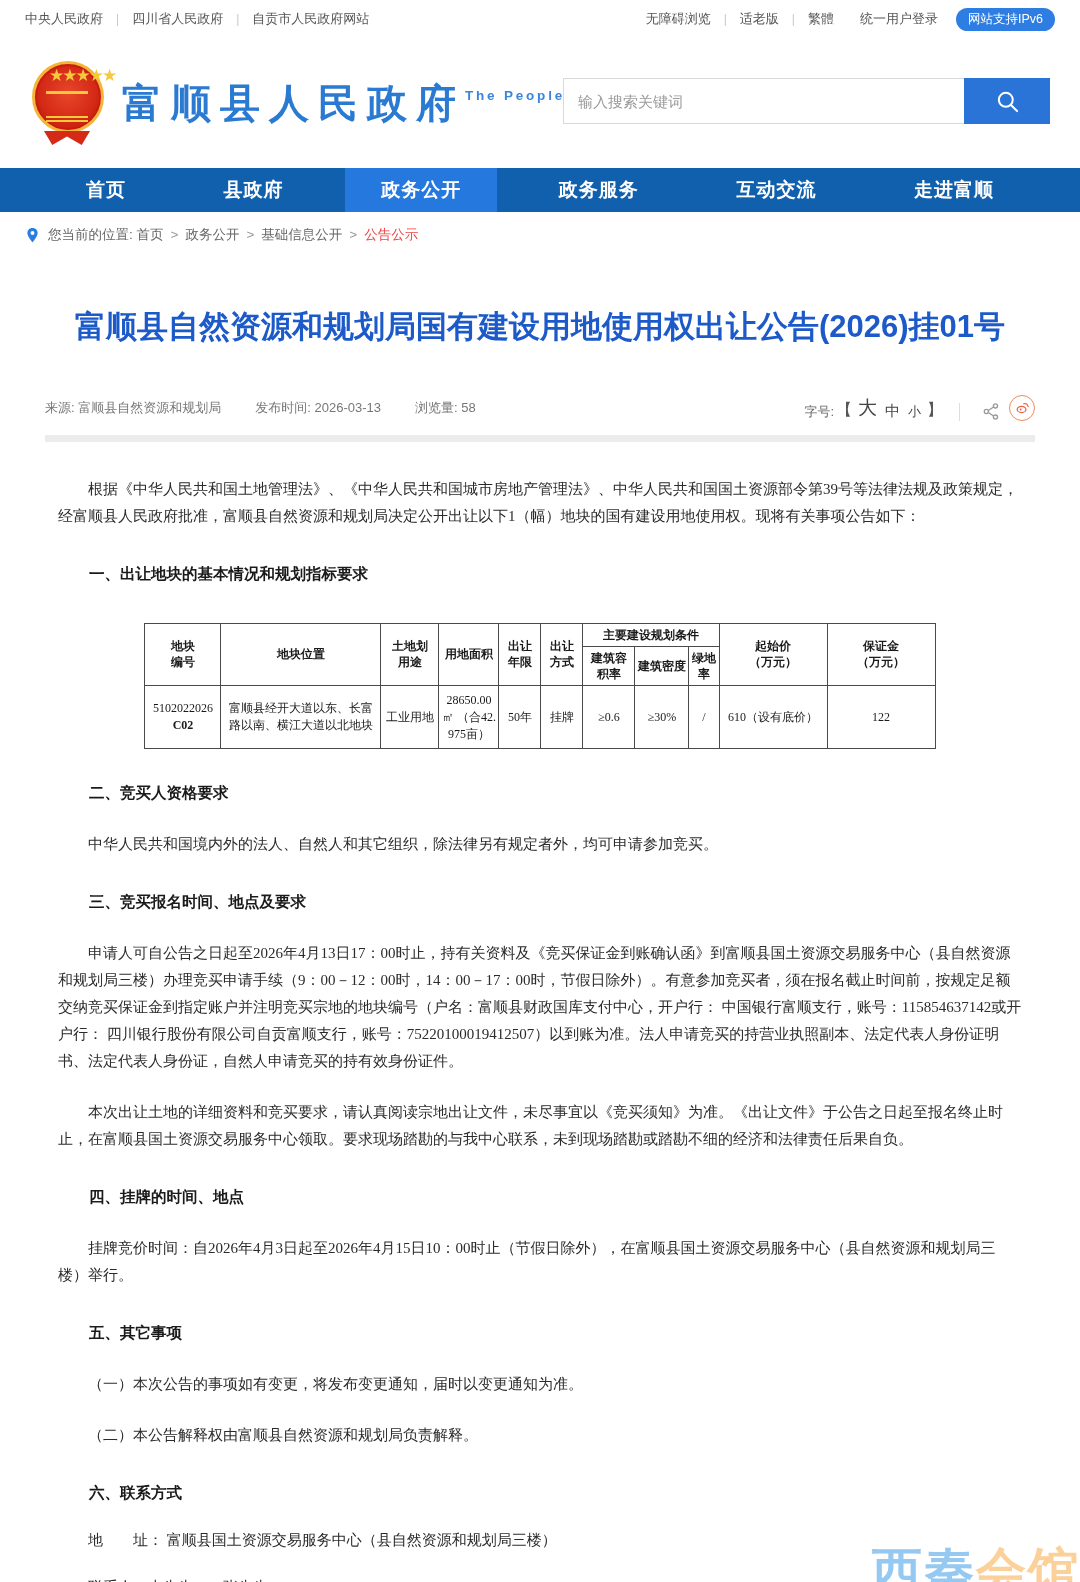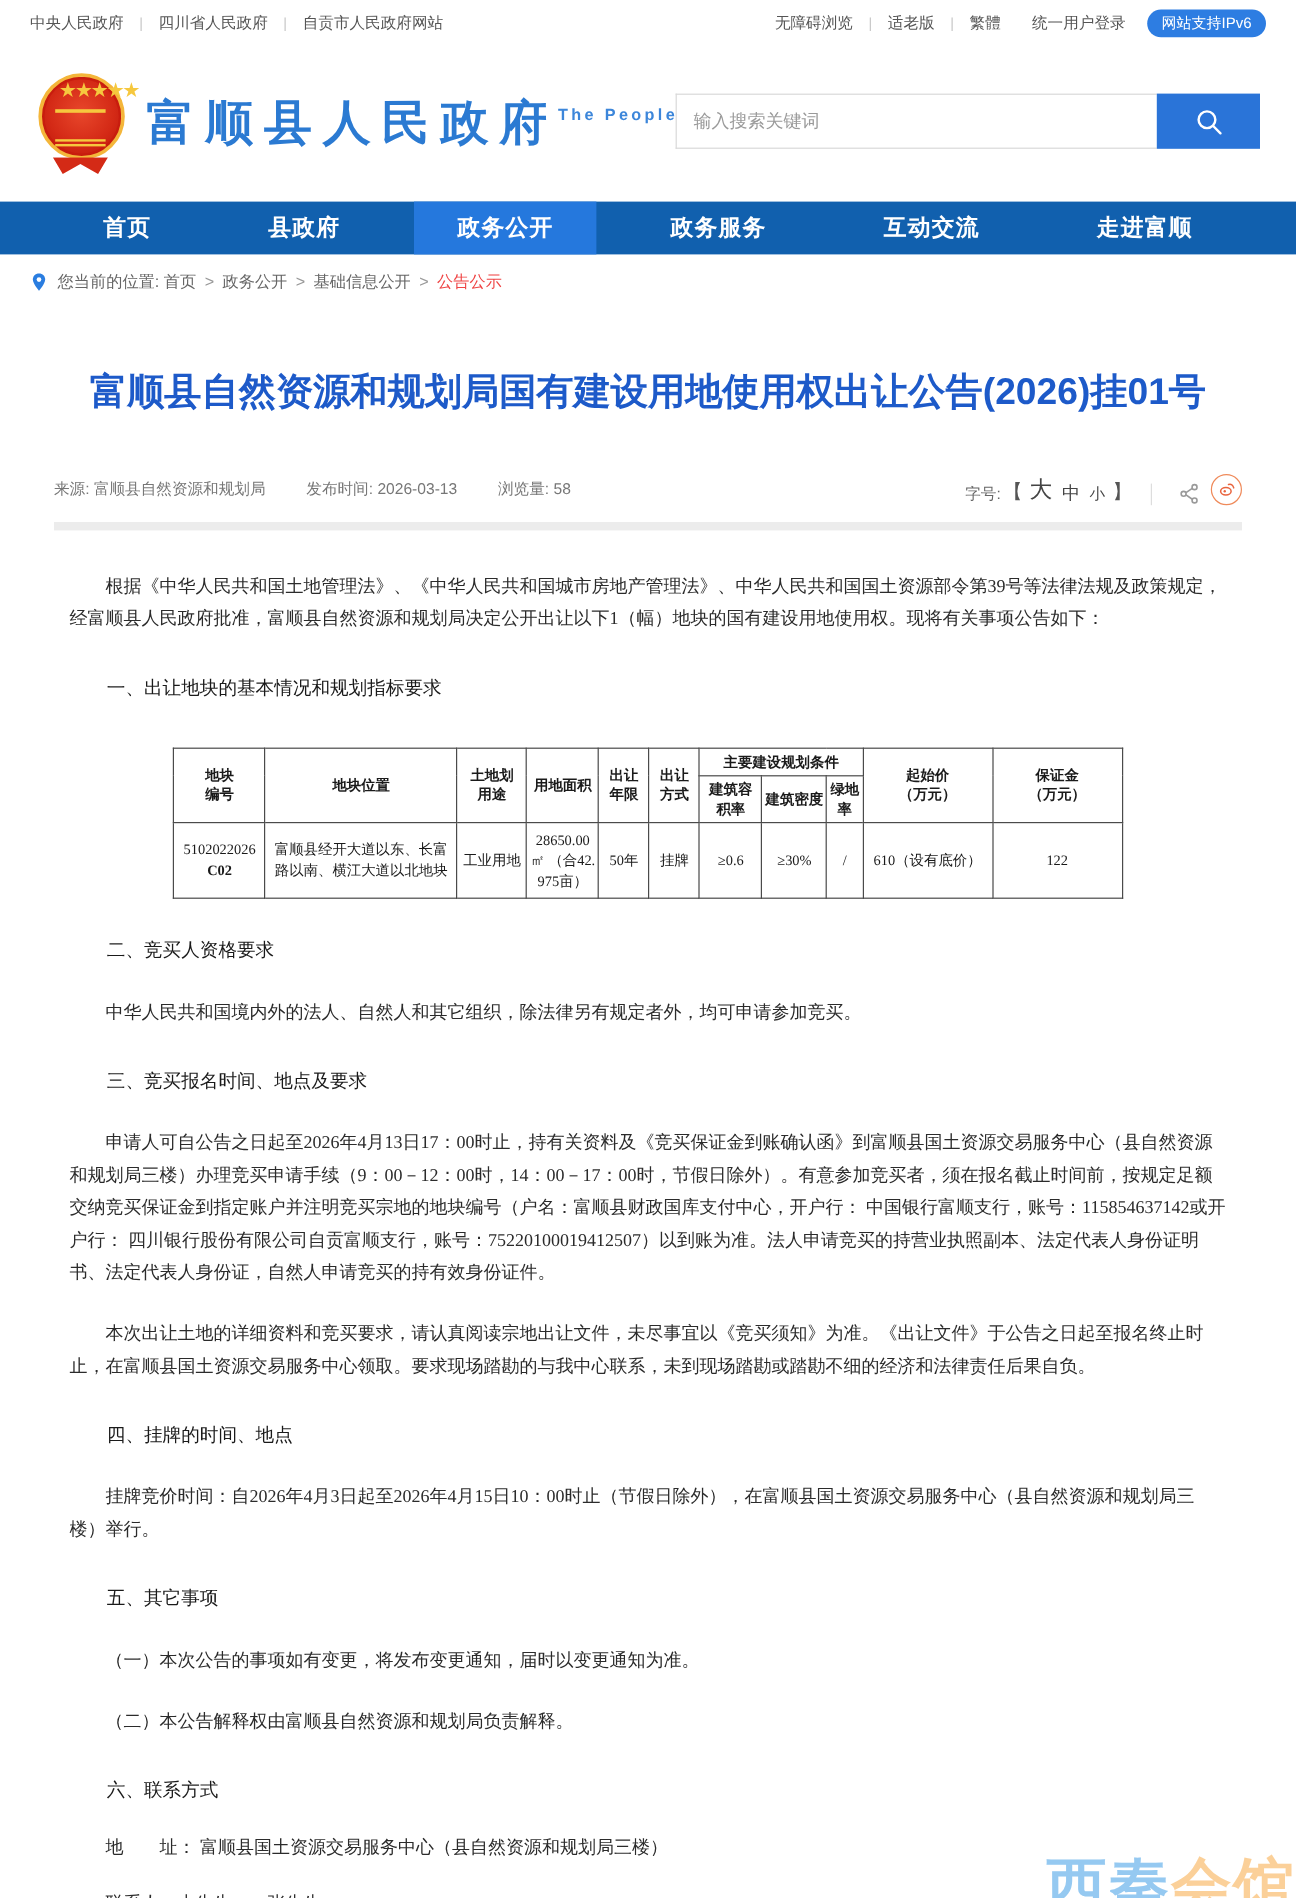--- a/index.html
+++ b/index.html
@@ -56,21 +56,21 @@
   .fs-small{font-size:13px;color:#444;margin:0 4px;cursor:pointer;}
   .meta-divider{width:1px;height:18px;background:#ddd;margin:0 14px;}
   .icon-btn{display:flex;align-items:center;justify-content:center;cursor:pointer;margin-left:8px;}
   .weibo-circle{width:24px;height:24px;border:1.5px solid #ef8a5a;border-radius:50%;display:flex;align-items:center;justify-content:center;}
 
   .divider{height:7px;background:#ececec;margin:14px 45px 0;}
 
   
   .content{padding:10px 58px 0;font-family:"Liberation Serif",serif;font-size:15px;color:#2b2b2b;line-height:1.8;}
   .content p{margin:24px 0;text-indent:2em;font-family:Liberation Serif, serif;}
-  .content h3{margin:30px 0 20px;font-size:15.5px;font-weight:normal;color:#1a1a1a;text-indent:2em;}
+  .content h3{margin:30px 0 20px;font-size:15.5px;font-weight:bold;color:#1a1a1a;text-indent:2em;}
   .content p.tight{margin:20px 0;}
 
   
   table.land{border-collapse:collapse;margin:35px auto 6px;table-layout:fixed;width:700px;font-size:12px;color:#1a1a1a;text-align:center;}
   table.land th,table.land td{border:1px solid #4a4a4a;padding:3px 2px;vertical-align:middle;word-break:break-all;}
   table.land th{font-weight:bold;white-space:pre-line;line-height:1.35;}
   table.land td{line-height:1.4;}
   .plot-line2{font-weight:bold;display:block;}
   .c-no{width:76px;}.c-loc{width:160px;}.c-use{width:58px;}.c-area{width:60px;}
   .c-term{width:42px;}.c-meth{width:42px;}.c-far{width:52px;}.c-den{width:54px;}

